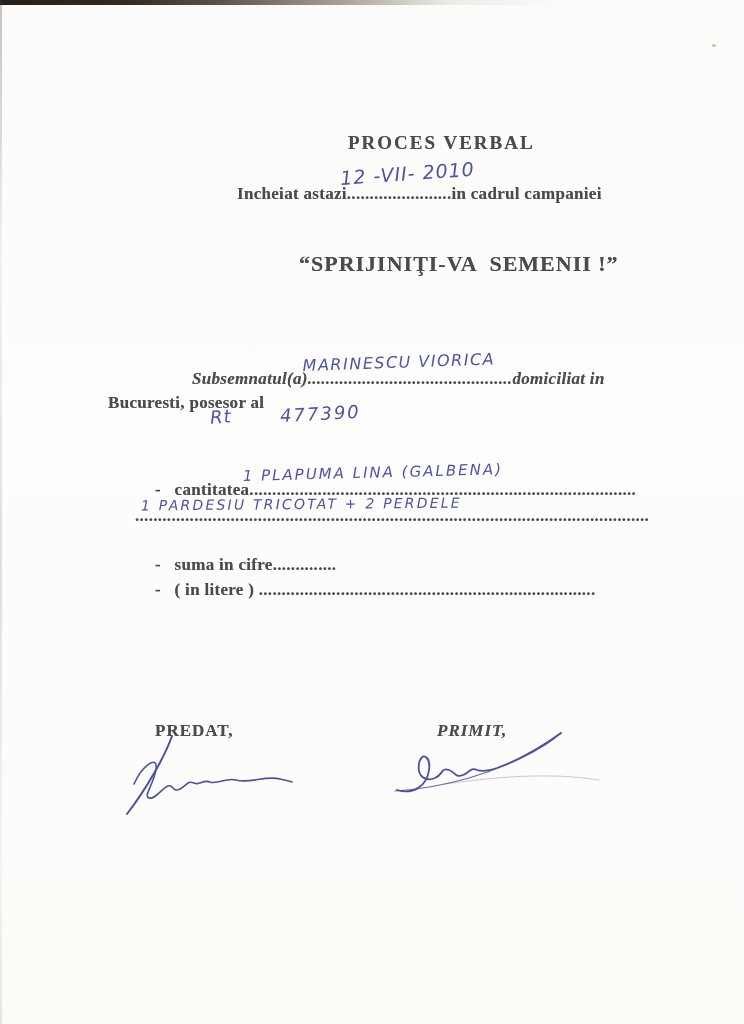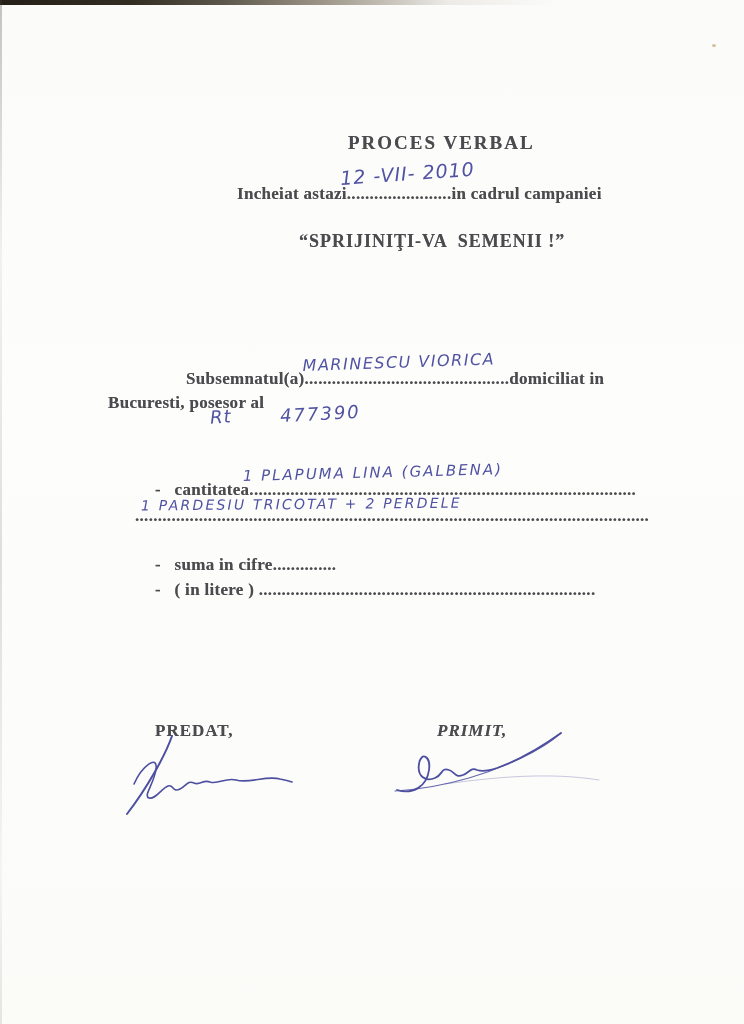--- a/index.html
+++ b/index.html
@@ -17,21 +17,21 @@
     position:absolute;top:0;left:0;width:2px;height:100%;
     background:linear-gradient(to bottom,rgba(70,64,56,.30),rgba(70,64,56,.06) 25%,rgba(70,64,56,.16) 55%,rgba(70,64,56,.04) 85%,rgba(70,64,56,.12));
   }
   .speck{position:absolute;left:712px;top:44px;width:4px;height:3px;background:#cdb183;border-radius:50%;opacity:.8;}
   .printed{
     position:absolute;white-space:pre;
     color:#4b4b4f;font-weight:bold;font-size:17px;letter-spacing:.3px;
     text-shadow:0 0 .4px rgba(75,75,80,.55);
   }
   .title{font-size:19px;letter-spacing:2px;}
-  .campaign{font-size:18px;letter-spacing:1px;}
+  .campaign{font-size:22px;letter-spacing:1px;margin-top:20px;}
   .sig-label{font-size:17px;letter-spacing:1px;}
   .hw{
     position:absolute;white-space:pre;
     font-family:"DejaVu Sans", sans-serif;font-style:italic;
     color:#5052a2;font-weight:normal;
   }
   .hw-date{left:341px;top:167px;font-size:19px;letter-spacing:1px;transform:rotate(-4deg);transform-origin:left bottom;}
   .hw-name{left:303px;top:356px;font-size:16px;letter-spacing:1.5px;transform:rotate(-2deg);transform-origin:left bottom;}
   .hw-seria{left:210px;top:406px;font-size:18px;letter-spacing:1px;transform:rotate(-4deg);}
   .hw-nr{left:280px;top:403px;font-size:18px;letter-spacing:2px;transform:rotate(-3deg);}
@@ -49,21 +49,21 @@
   <div class="speck"></div>
 
   <div class="printed title" style="left:348px;top:132px;">PROCES VERBAL</div>
 
   <div class="printed" style="left:237px;top:184px;">Incheiat astazi.......................in cadrul campaniei</div>
 
   <div class="hw hw-date">12 -VII- 2010</div>
 
   <div class="printed campaign" style="left:299px;top:231px;">“SPRIJINIŢI-VA  SEMENII !”</div>
 
-  <div class="printed" style="left:186px;top:369px;">Subsemnatul(a).............................................domiciliat in</div>
+  <div class="printed" style="left:192px;top:369px;font-style:italic;">Subsemnatul(a).............................................domiciliat in</div>
 
   <div class="hw hw-name">MARINESCU VIORICA</div>
 
   <div class="printed" style="left:108px;top:393px;">Bucuresti, posesor al</div>
 
 
   <div class="hw hw-seria">Rt</div>
 
   <div class="hw hw-nr">477390</div>
 

